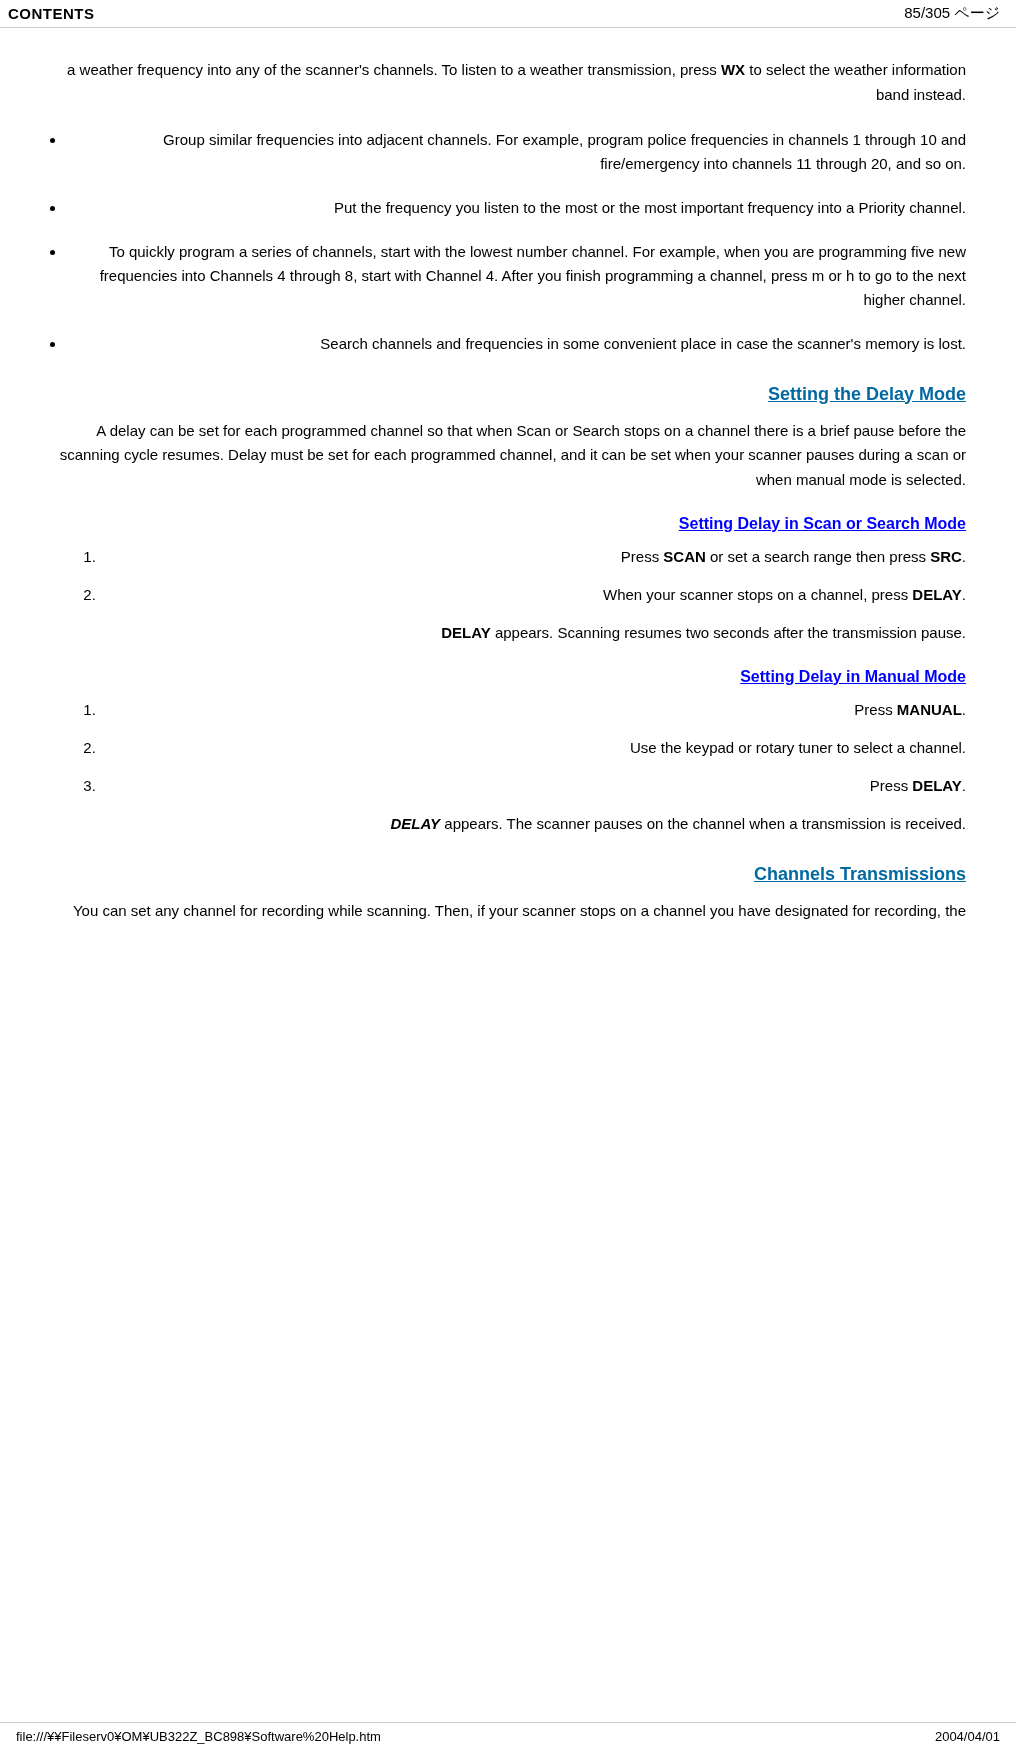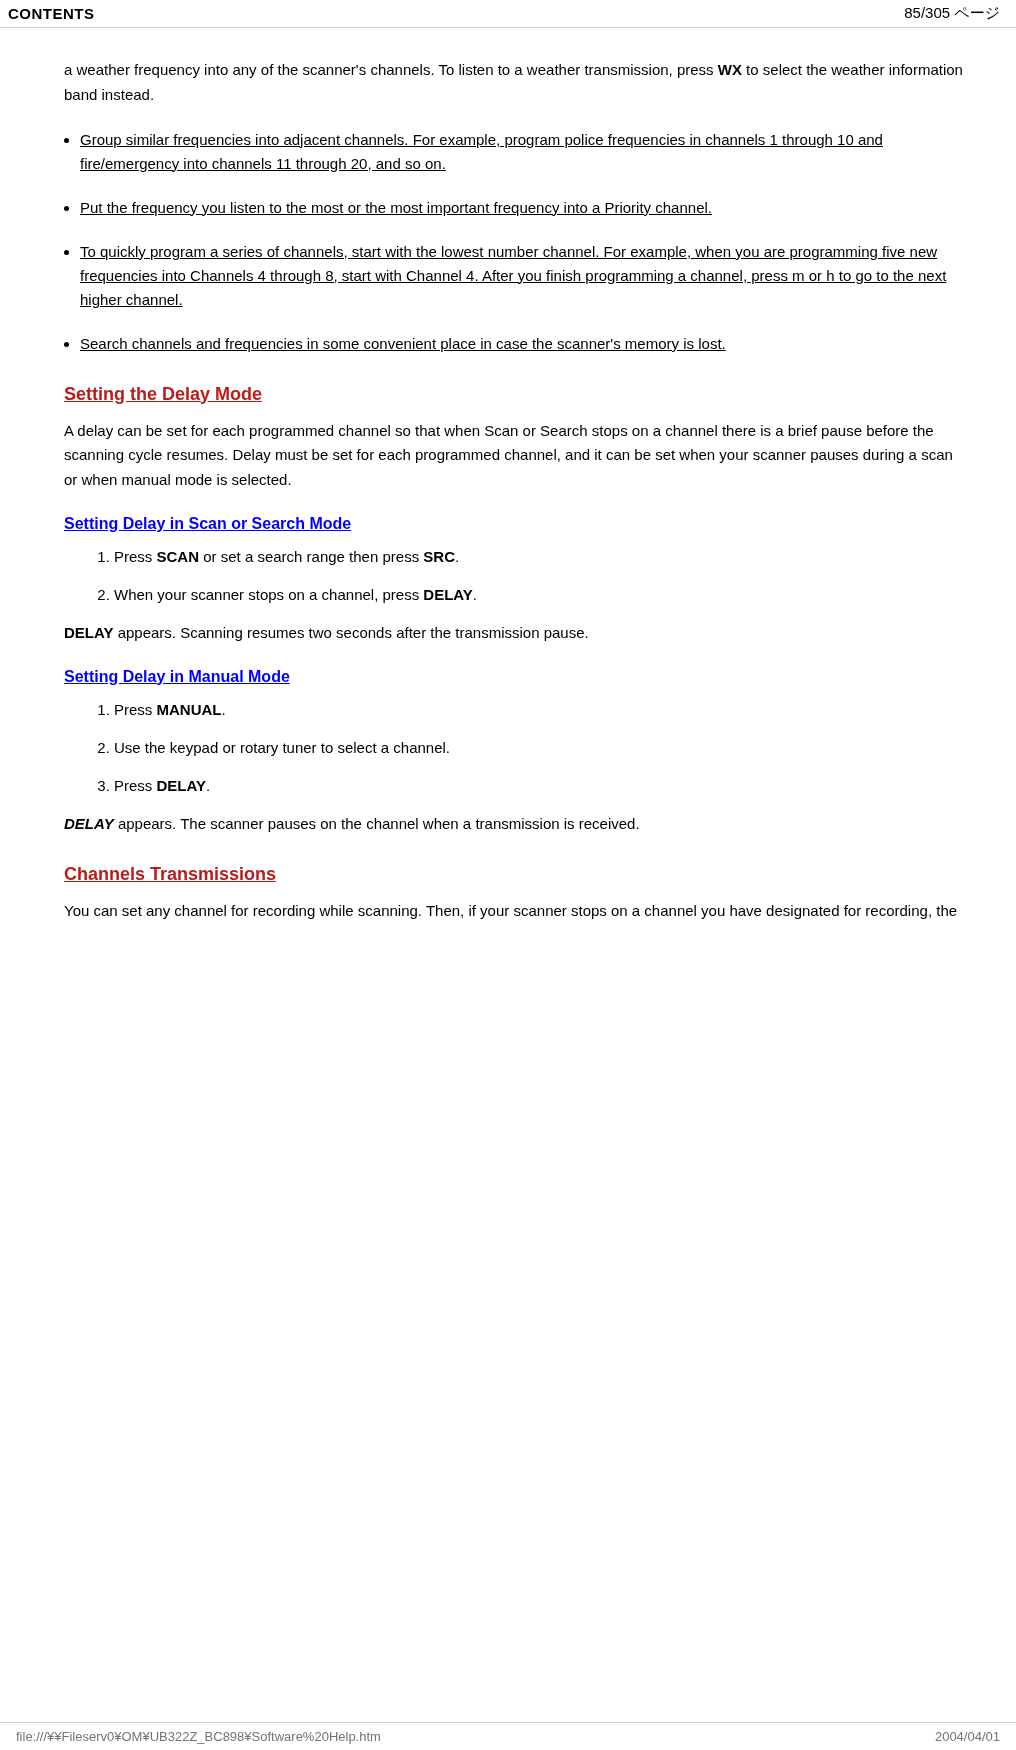--- a/index.html
+++ b/index.html
@@ -31,40 +31,40 @@
     }
     .header-left {
       font-size: 15px;
       font-weight: bold;
       letter-spacing: 0.5px;
     }
     .header-right {
       font-size: 15px;
     }
     .content-area {
-      padding: 30px 50px 20px 64px;
+      padding: 30px 50px 20px 50px;
       flex: 1;
+      text-align: right;
     }
     .bullet-list {
       list-style: disc;
       margin-left: 16px;
       margin-bottom: 0;
-      text-decoration: underline;
     }
     .bullet-list li {
       margin-bottom: 20px;
       line-height: 1.6;
     }
     .bullet-list li:last-child {
       margin-bottom: 0;
     }
     .section-heading {
       font-size: 18px;
       font-weight: bold;
-      color: #b91c1c;
+      color: #0369a1;
       text-decoration: underline;
       margin-top: 28px;
       margin-bottom: 14px;
     }
     .body-para {
       line-height: 1.65;
       margin-bottom: 16px;
     }
     .sub-heading {
       font-size: 16px;
@@ -83,21 +83,21 @@
       margin-bottom: 14px;
       line-height: 1.6;
     }
     .footer {
       display: flex;
       justify-content: space-between;
       align-items: center;
       padding: 6px 16px;
       border-top: 1px solid #ccc;
       font-size: 13px;
-      color: #737373;
+      color: #000000;
       background: #fff;
     }
     .intro-block {
       margin-bottom: 20px;
       line-height: 1.65;
     }
   </style>
 </head>
 <body>
 

